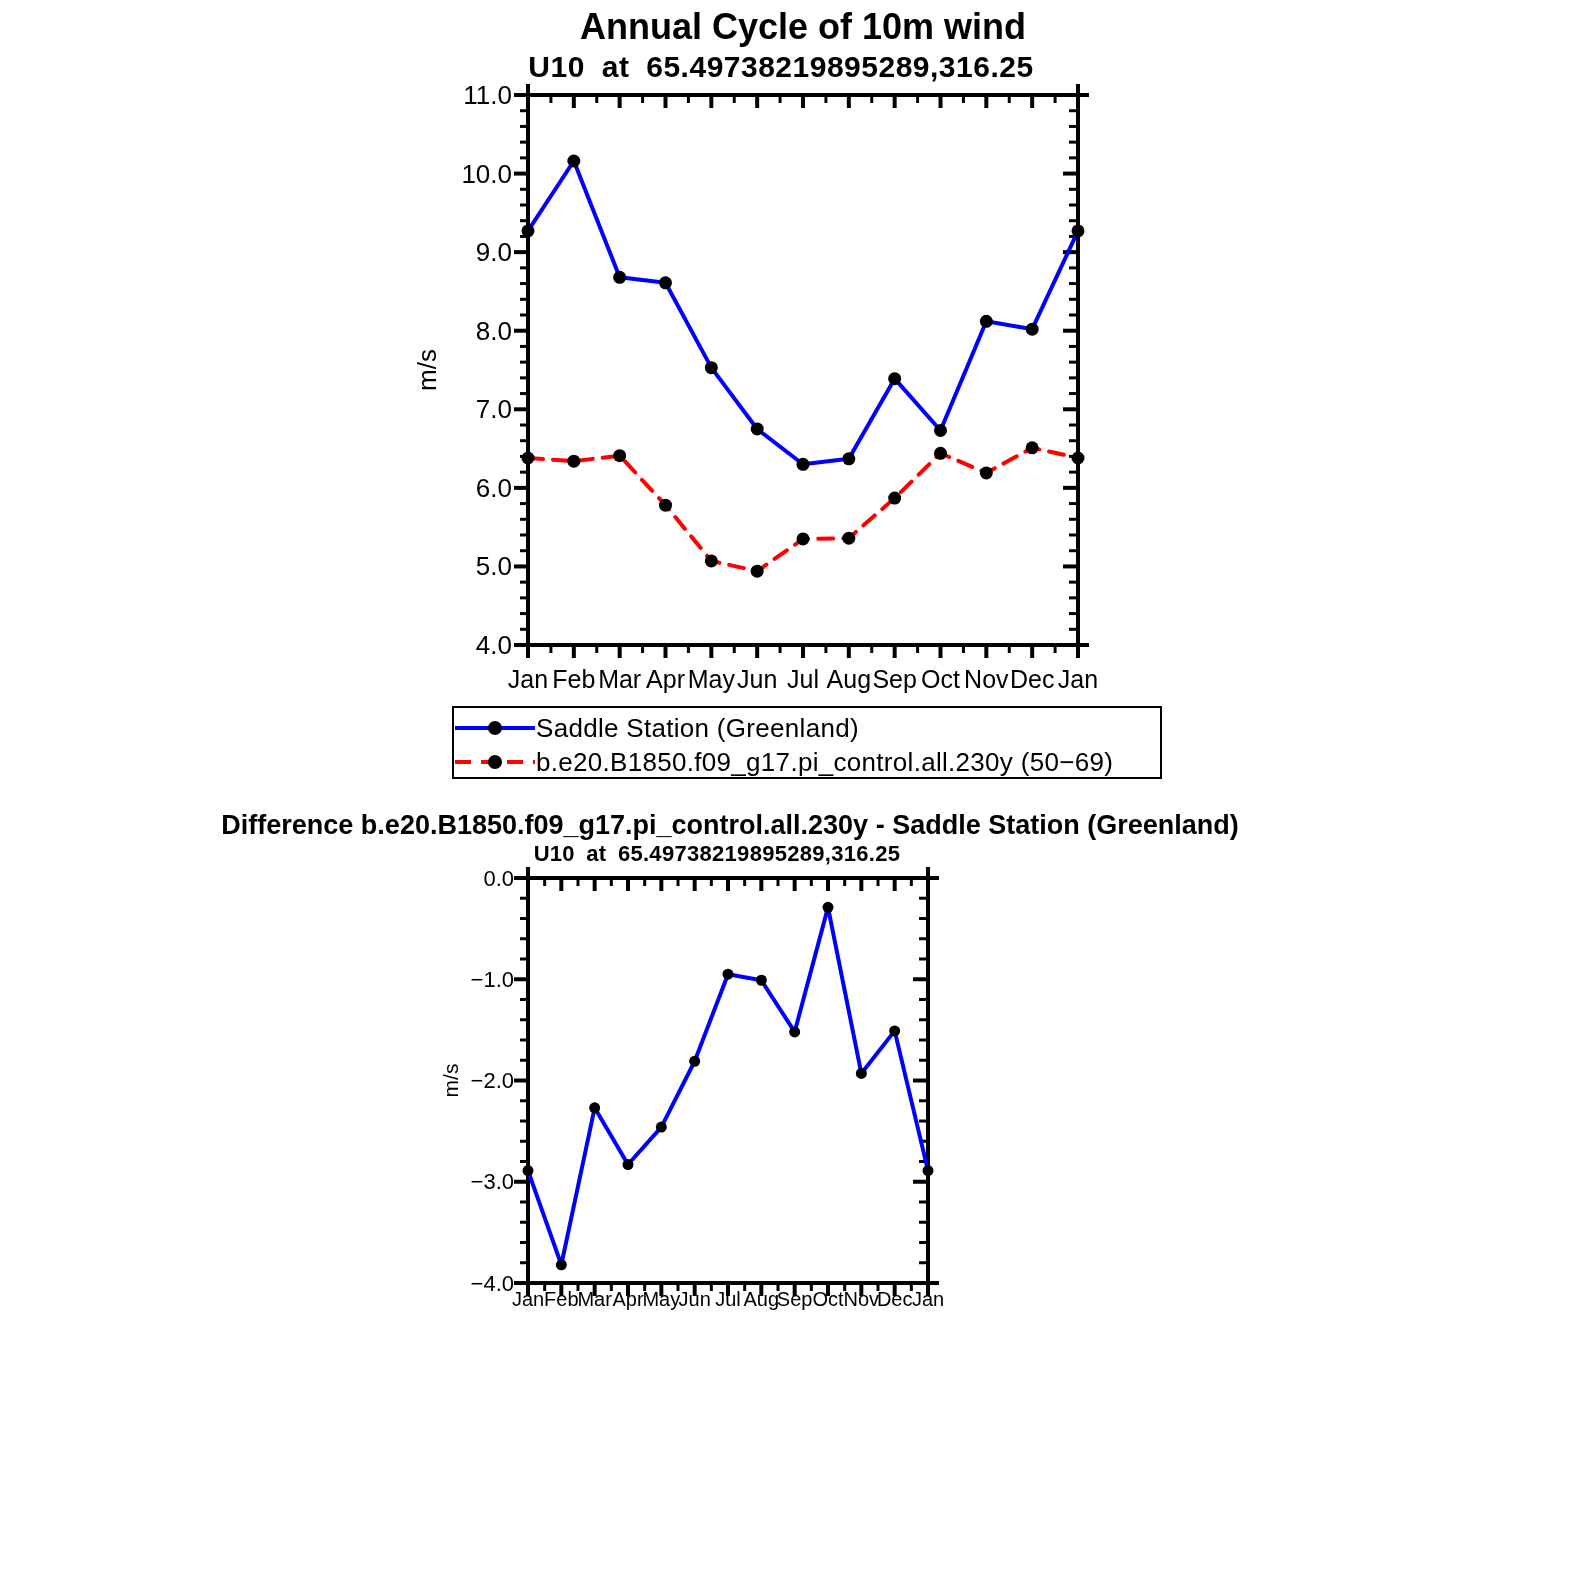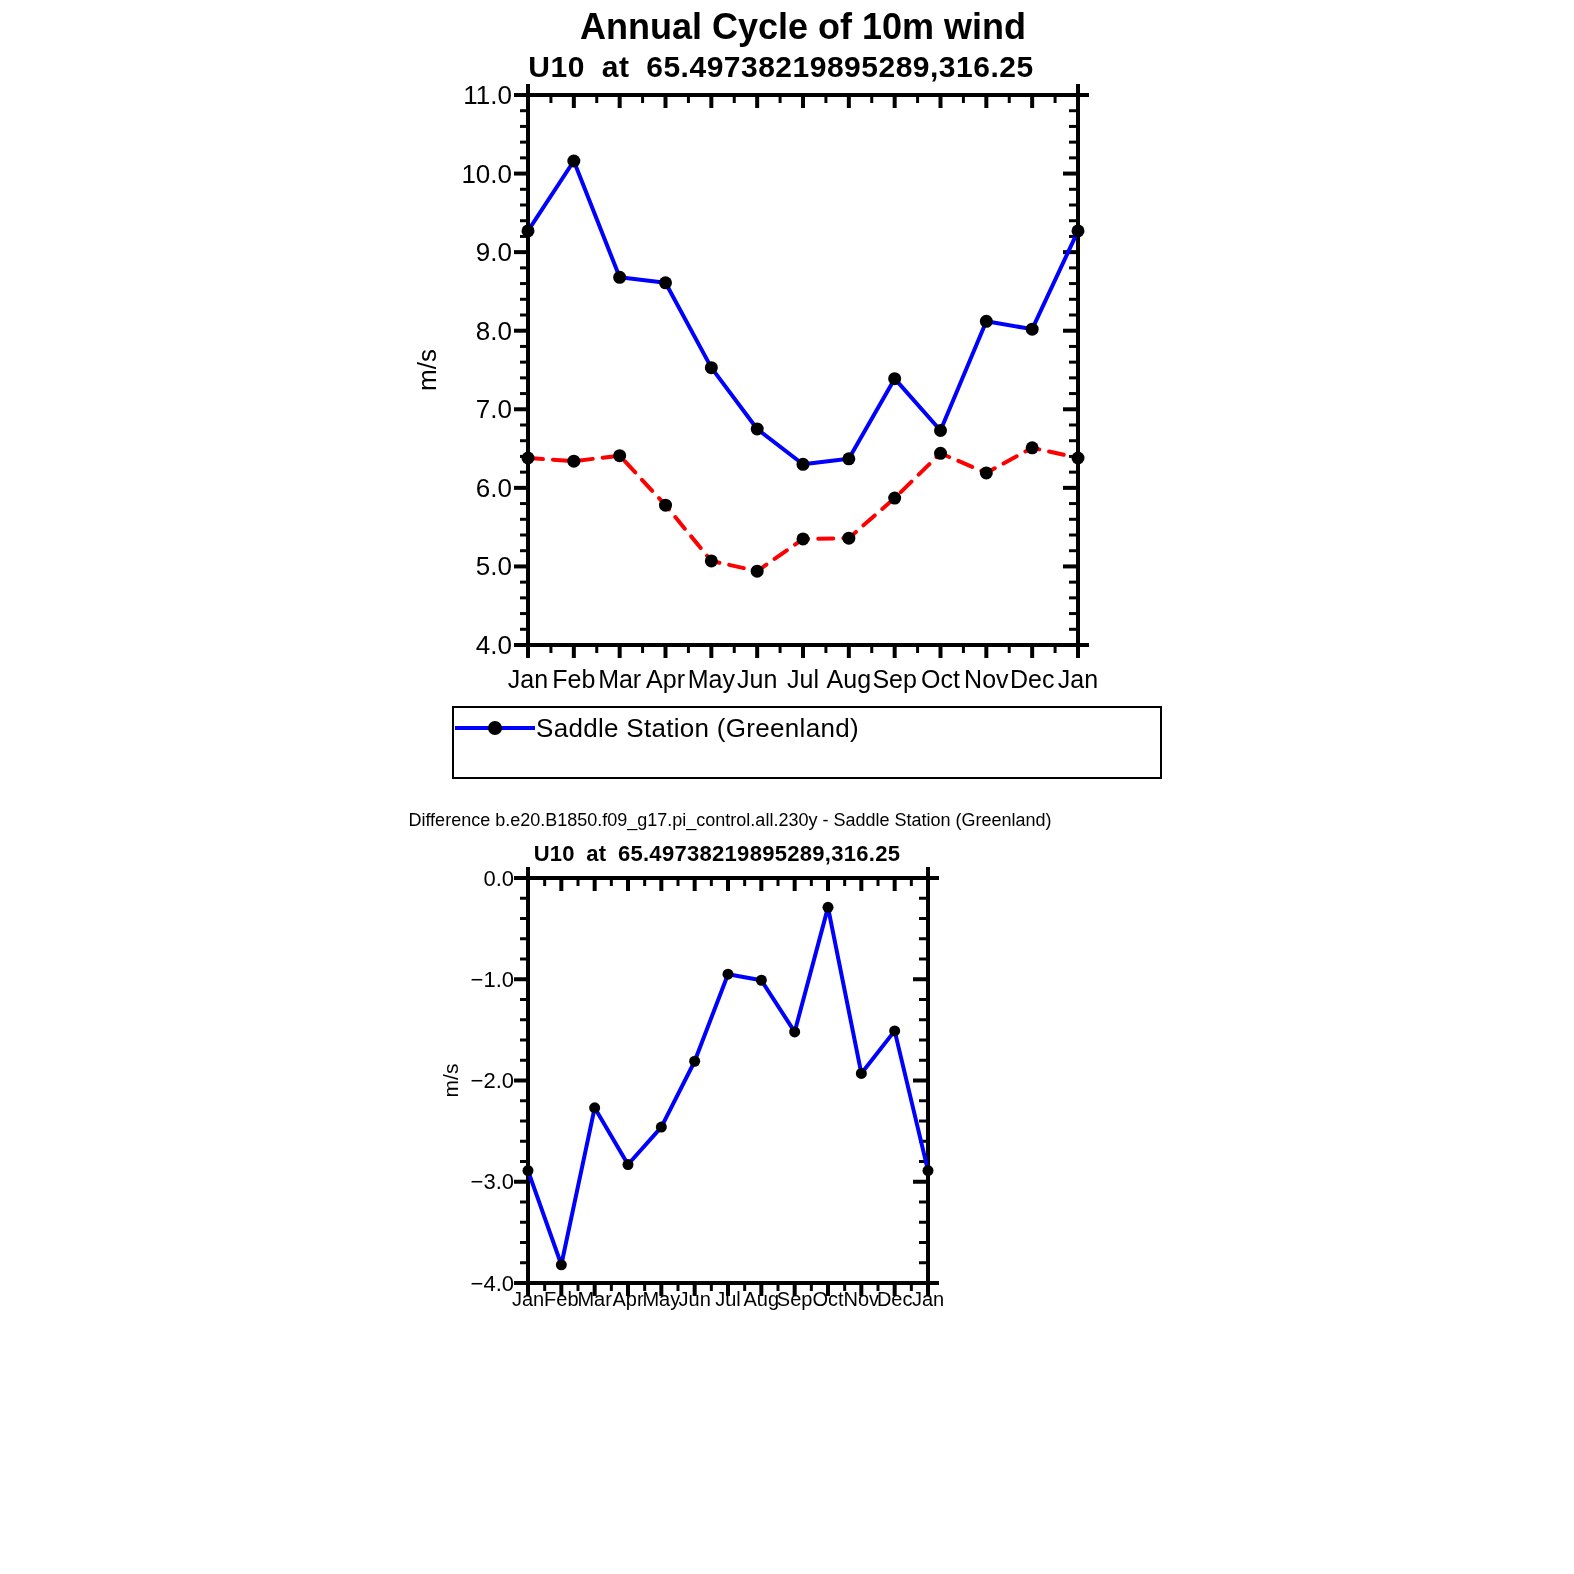--- a/index.html
+++ b/index.html
@@ -2,21 +2,21 @@
 <html><head>
 <meta charset="utf-8">
 <style>
   html,body{margin:0;padding:0;background:#ffffff;}
   #page{position:relative;width:1574px;height:1574px;background:#ffffff;overflow:hidden;
         font-family:"Liberation Sans",sans-serif;color:#000;}
   .abs{position:absolute;font-weight:bold;}
   .ctr{transform:translateX(-50%);white-space:nowrap;}
   .title-main{font-weight:bold;font-size:36px;letter-spacing:0px;}
   .subtitle1{font-size:30px;letter-spacing:0.5px;word-spacing:8px;}
-  .title-diff{font-weight:normal;font-size:18px;}
+  .title-diff{font-weight:bold;font-size:27px;}
   .subtitle2{font-size:22px;letter-spacing:0.3px;word-spacing:5px;}
   #chart-svg{position:absolute;left:0;top:0;}
   .legend-box{position:absolute;left:452px;top:706px;width:710px;height:73px;
               border:2px solid #000;box-sizing:border-box;}
   .legend-row{position:absolute;left:0;height:34px;display:flex;align-items:center;}
   .legend-row svg{flex:0 0 auto;}
   .legend-label{font-size:26px;letter-spacing:0.3px;white-space:nowrap;}
 </style>
 </head>
 <body>
@@ -335,18 +335,25 @@
   <div class="abs ctr subtitle1" style="left:781px;top:50px;">U10 at 65.49738219895289,316.25</div>
 
   <div class="legend-box">
     <div class="legend-row" style="top:3px;">
       <svg width="82" height="34">
         <line x1="1" y1="17" x2="81" y2="17" stroke="#0000ff" stroke-width="4"></line>
         <circle cx="41" cy="17" r="7" fill="#000000"></circle>
       </svg>
       <span class="legend-label">Saddle Station (Greenland)</span>
     </div>
+    <div class="legend-row" style="top:37px;">
+      <svg width="82" height="34">
+        <line x1="1" y1="17" x2="81" y2="17" stroke="#ff0000" stroke-width="4" stroke-dasharray="16 10"></line>
+        <circle cx="41" cy="17" r="7" fill="#000000"></circle>
+      </svg>
+      <span class="legend-label">b.e20.B1850.f09_g17.pi_control.all.230y (50−69)</span>
+    </div>
   </div>
 
   <div class="abs ctr title-diff" style="left:730px;top:810px;">Difference b.e20.B1850.f09_g17.pi_control.all.230y - Saddle Station (Greenland)</div>
   <div class="abs ctr subtitle2" style="left:717px;top:841px;">U10 at 65.49738219895289,316.25</div>
 
 </div>
 
 </body></html>

